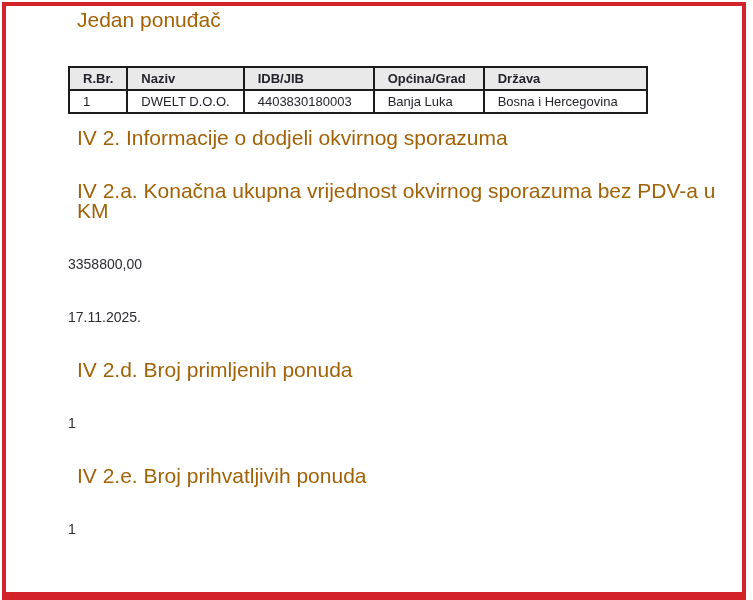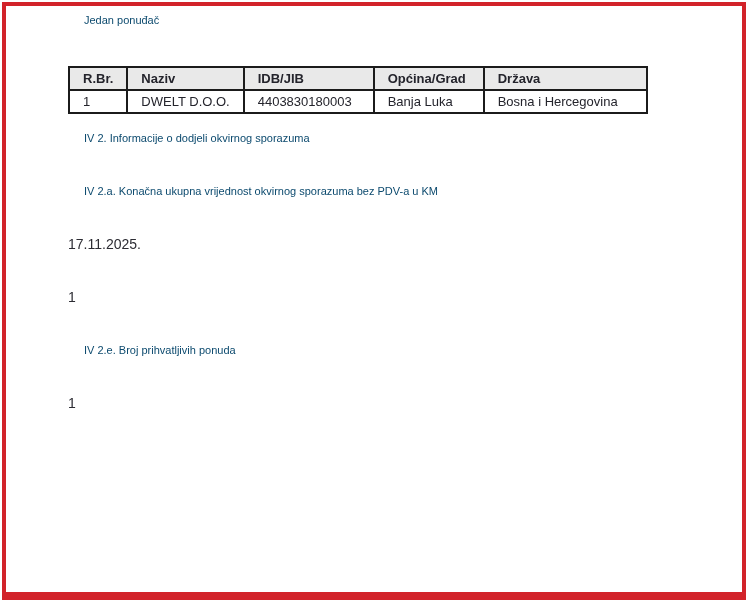--- a/index.html
+++ b/index.html
@@ -24,24 +24,24 @@
     border-bottom-width: 8px;
     background: #ffffff;
     overflow: hidden;
     box-sizing: border-box;
   }
   .content {
     padding: 4px 20px 0 62px;
   }
   p { margin: 0; }
   .heading {
-    font-size: 11px;
+    font-size: 21px;
     line-height: 20px;
-    margin: 0 0 33px 16px;
-    color: #0c4a6e;
+    margin: 0 0 33px 9px;
+    color: #a16207;
   }
   .heading-first {
     margin-bottom: 36px;
   }
   .value {
     font-size: 14px;
     line-height: 20px;
     margin: 0 0 33px 0;
     color: #2c2c33;
   }
@@ -97,22 +97,24 @@
           <td>4403830180003</td>
           <td>Banja Luka</td>
           <td>Bosna i Hercegovina</td>
         </tr>
       </tbody>
     </table>
 
     <p class="heading">IV 2. Informacije o dodjeli okvirnog sporazuma</p>
 
     <p class="heading">IV 2.a. Konačna ukupna vrijednost okvirnog sporazuma bez PDV-a u KM</p>
+    <p class="value">3358800,00</p>
 
     <p class="value">17.11.2025.</p>
 
+    <p class="heading">IV 2.d. Broj primljenih ponuda</p>
     <p class="value">1</p>
 
     <p class="heading">IV 2.e. Broj prihvatljivih ponuda</p>
     <p class="value">1</p>
 
   </div>
 </div>
 
 </body></html>

